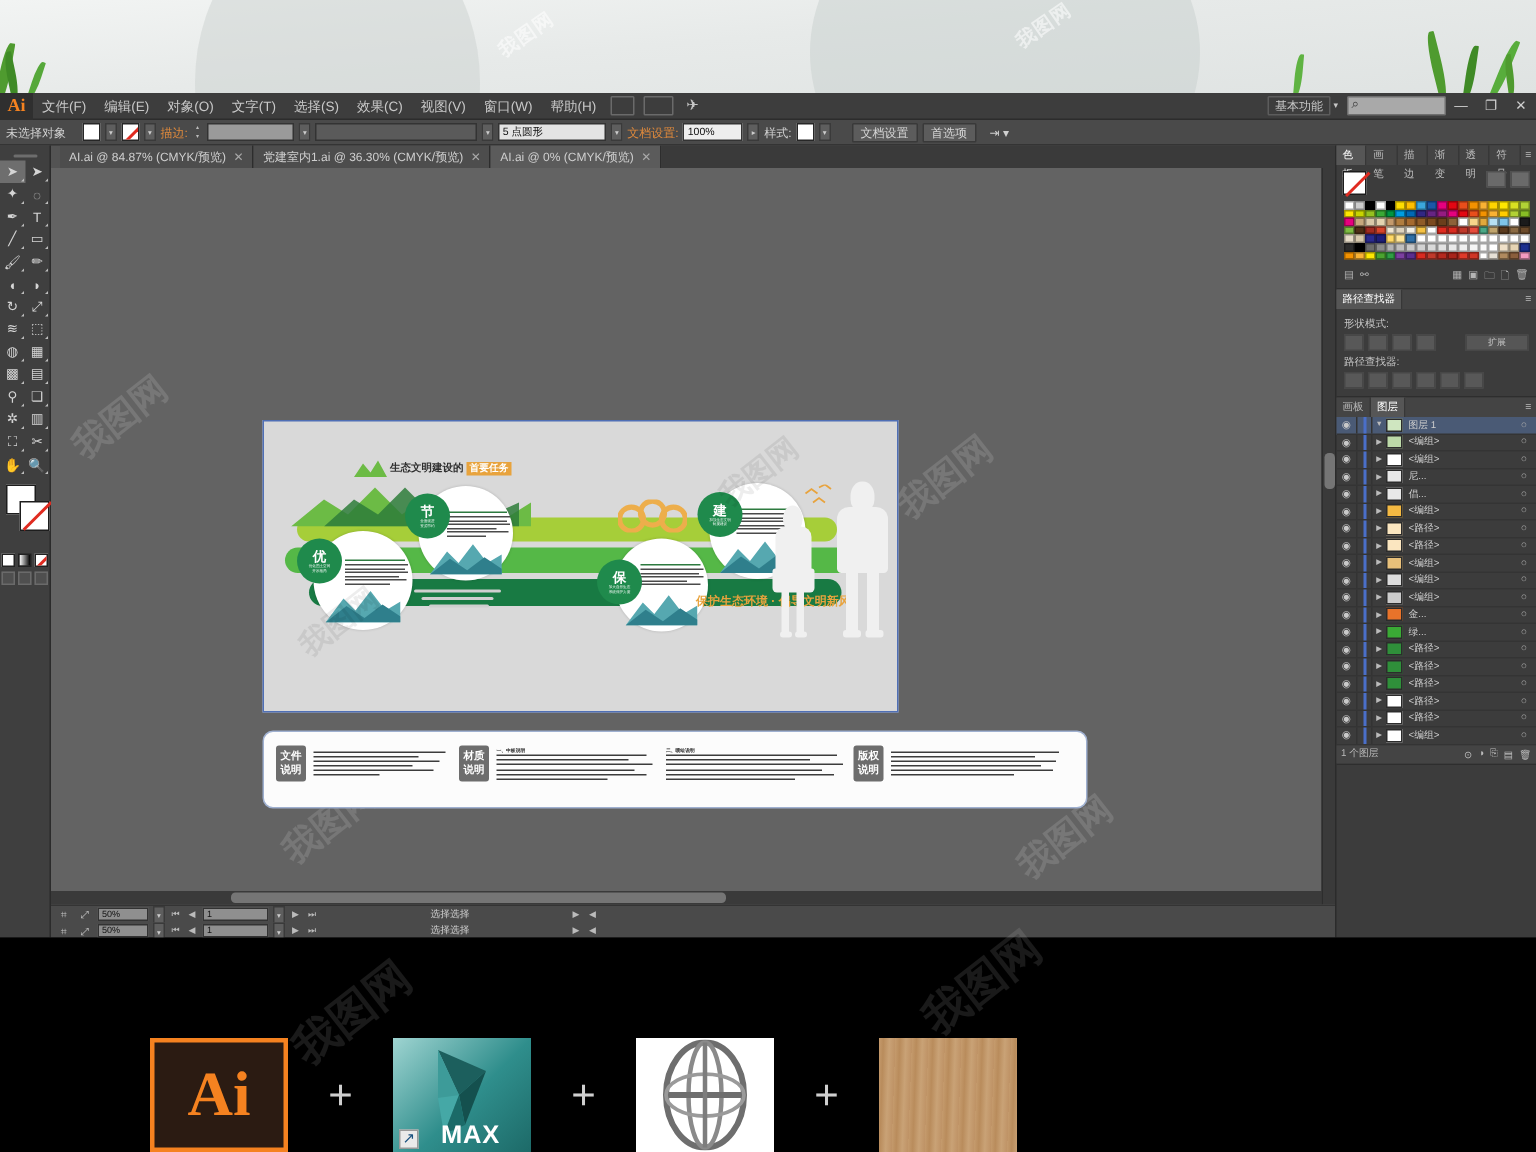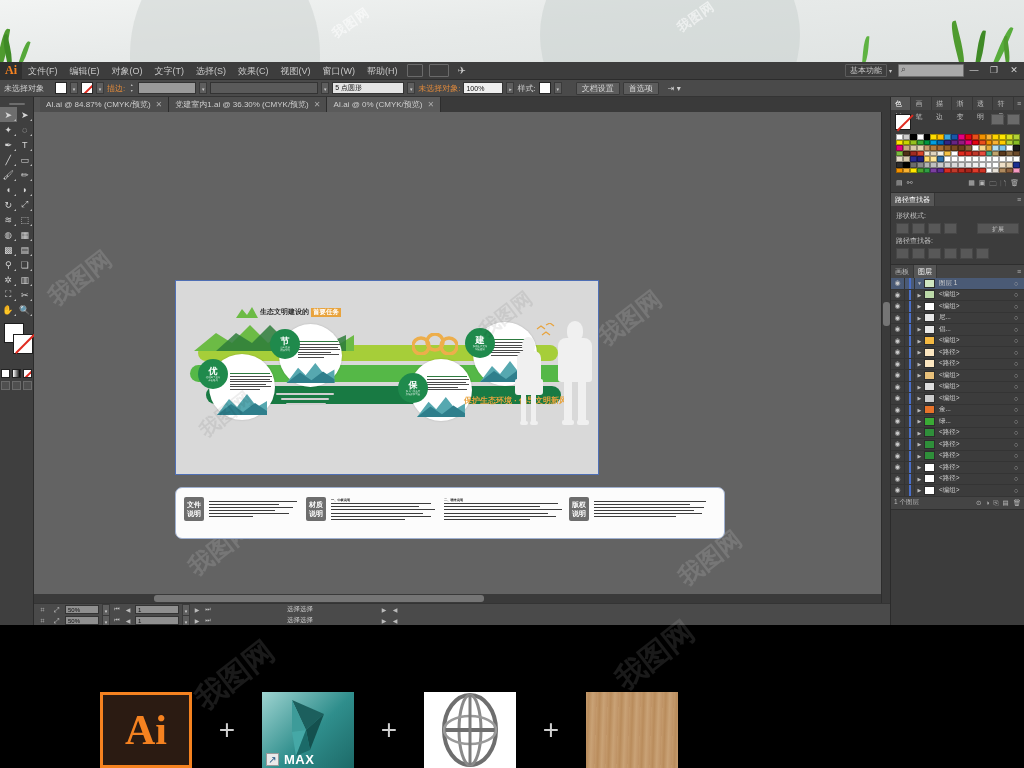--- a/index.html
+++ b/index.html
@@ -197,21 +197,21 @@
   .pkg { position:absolute; top:67px; display:flex; align-items:center; gap:0; }
   .plus { color:#cfcfcf; font-size:28px; width:70px; text-align:center; font-weight:300; }
   .icon-box { width:92px; height:76px; position:relative; }
   .ai-icon { width:92px; height:76px; background:#2b1b12; border:3px solid #f58220;
     display:flex; align-items:center; justify-content:center; }
   .ai-icon span { color:#f58220; font-size:42px; font-weight:bold;
     font-family:"Liberation Serif",serif; }
   .max-icon { width:92px; height:76px;
     background:linear-gradient(135deg,#9fd4d1 0%,#2f8e8c 55%,#1d6a68 100%);
     position:relative; overflow:hidden; }
-  .max-txt { position:absolute; left:22px; bottom:1px; color:#fff; font-size:13px;
+  .max-txt { position:absolute; left:32px; bottom:1px; color:#fff; font-size:17px;
     font-weight:bold; letter-spacing:.5px; }
   .max-arrow { position:absolute; left:4px; bottom:2px; width:13px; height:13px;
     background:#eaeaea; border:1px solid #9a9a9a; color:#18507e; font-size:10px;
     text-align:center; line-height:12px; }
   .globe-icon { width:92px; height:76px; background:#fff; display:flex;
     align-items:center; justify-content:center; }
   .wood-icon { width:92px; height:76px;
     background:repeating-linear-gradient(92deg,#c49a6c 0px,#b98c5c 3px,#c9a276 7px,#bf9366 11px); }
   .bwm { position:absolute; color:rgba(255,255,255,.10); font-size:30px;
     transform:rotate(-38deg); font-weight:bold; }
@@ -277,21 +277,21 @@
       <div class="cb-stepper">
           <div>▴</div>
           <div>▾</div>
         </div>
       <div class="cb-field" style="width:58px;background:#9a9a9a;"></div>
       <div class="cb-arrow">▾</div>
       <div class="cb-field dark" style="width:108px;"></div>
       <div class="cb-arrow">▾</div>
       <div class="cb-field" style="width:72px;background:#e4e4e4;">5 点圆形</div>
       <div class="cb-arrow">▾</div>
-      <div class="cb-label orange">未选择对象:</div>
+      <div class="cb-label orange">文档设置:</div>
       <div class="cb-field" style="width:40px;background:#eee;">100%</div>
       <div class="cb-arrow">▸</div>
       <div class="cb-label">样式:</div>
       <div class="cb-sw"></div>
       <div class="cb-arrow">▾</div>
       <div style="width:8px;"></div>
       <div class="cb-btn">文档设置</div>
       <div class="cb-btn">首选项</div>
       <div class="cb-label" style="margin-left:6px;">⇥ ▾</div>
     </div>

